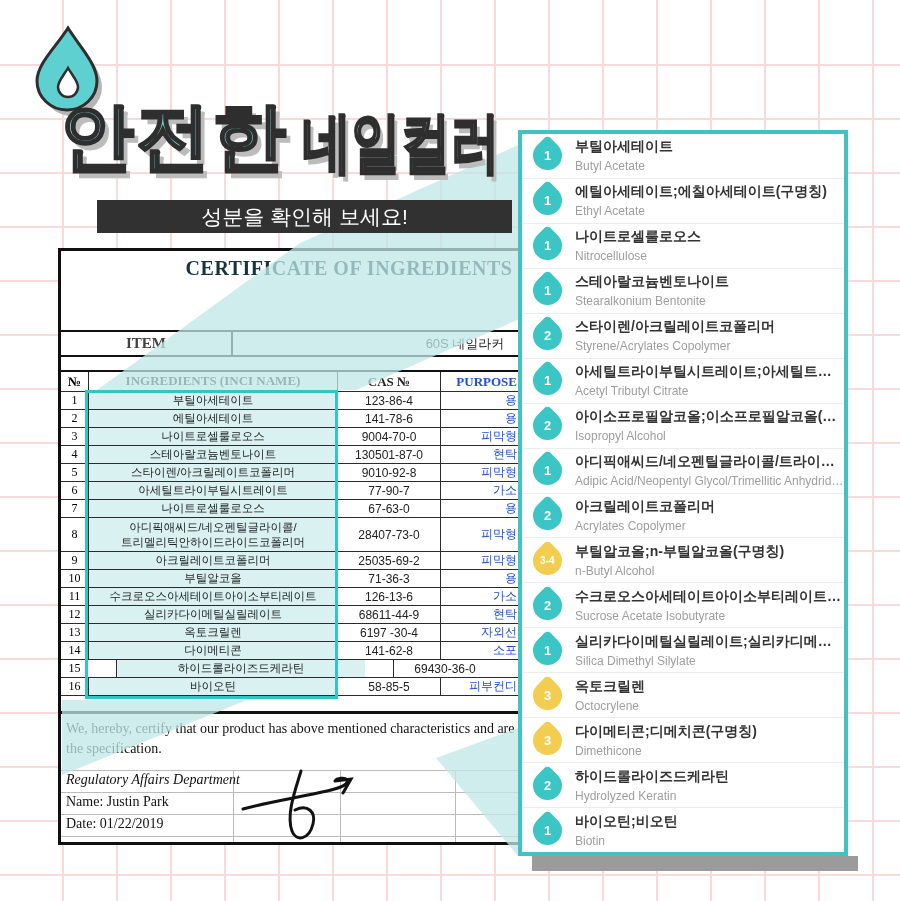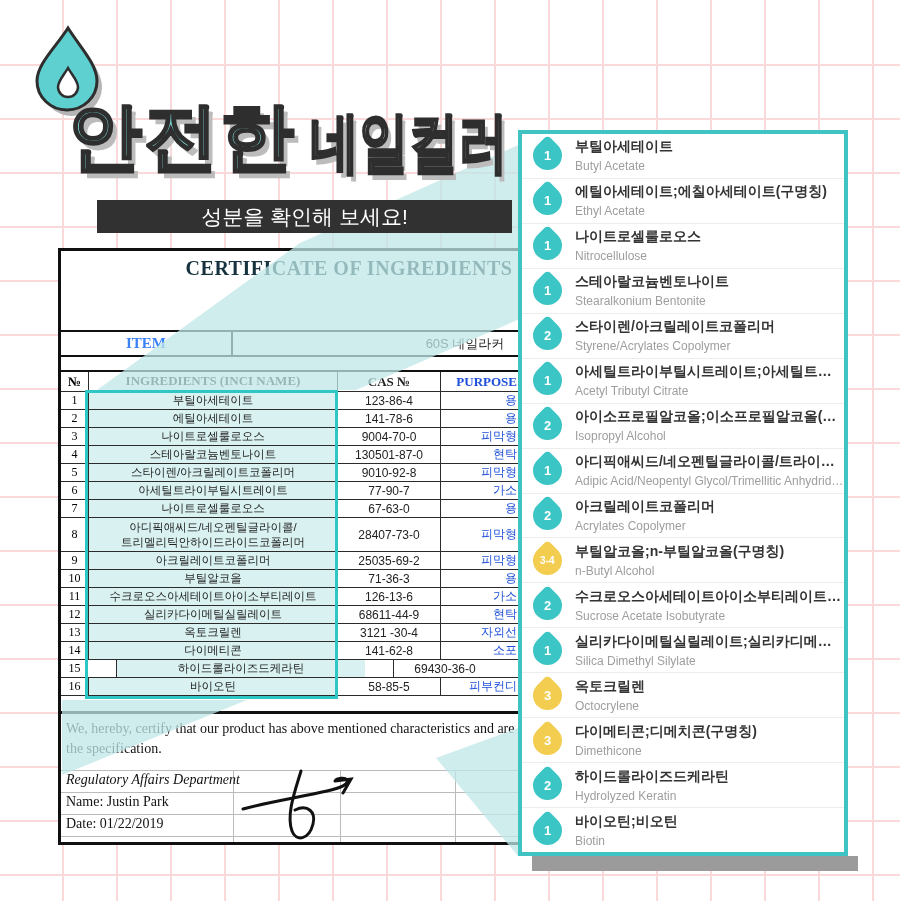--- a/index.html
+++ b/index.html
@@ -16,21 +16,21 @@
   
   .doc { position:absolute; left:58px; top:248px; width:642px; height:597px;
          background:#fff; border:3px solid #101010; z-index:2; overflow:hidden;
          font-family:"Liberation Serif","DejaVu Serif",serif; }
   .doc .abs { position:absolute; }
   .doc-heading { left:0; top:6px; width:100%; padding-right:60px; text-align:center;
          font-size:20px; font-weight:bold; letter-spacing:.5px; color:#16323f; }
   .item-row { left:0; top:79px; width:100%; height:27px; border-top:2px solid #111;
          border-bottom:2px solid #111; display:flex; }
   .item-label { width:172px; border-right:2px solid #111; display:flex; align-items:center;
-         justify-content:center; font-size:15px; font-weight:bold; color:#3b82f6; }
+         justify-content:center; font-size:15px; font-weight:bold; color:#404040; }
   .item-value { flex:1; display:flex; align-items:center; justify-content:center;
          font-family:"Liberation Sans",sans-serif; font-size:13px; color:#222; }
   .gap-line { left:0; top:119px; width:100%; height:2px; background:#111; }
 
   .tbl { left:0; top:121px; width:636px; }
   .t-row { display:flex; width:636px; border-bottom:1px solid #2b2b2b; }
   .t-row > div { border-left:1px solid #2b2b2b; display:flex; align-items:center;
          justify-content:center; }
   .t-row > div:first-child { border-left:none; }
   .c-no  { width:27px;  font-size:12px; }
@@ -51,21 +51,21 @@
   .foot-t1 { left:5px; top:470px; font-size:14px; color:#111; }
   .foot-t2 { left:5px; top:490px; font-size:14px; color:#111; }
   .sub-h { height:1px; background:#bbb; width:100%; }
   .sub-v { width:1px; background:#bbb; }
   .sub-txt { font-size:14px; color:#111; left:5px; }
 
   
   #ribbon { position:absolute; inset:0; z-index:4; pointer-events:none; }
 
   
-  .titlebox { position:absolute; left:68px; top:88px; z-index:6; display:flex;
+  .titlebox { position:absolute; left:60px; top:88px; z-index:6; display:flex;
               align-items:flex-end; white-space:nowrap; }
   .t-safe { font-size:74px; font-weight:bold; letter-spacing:2px; color:#79d5d5;
             -webkit-text-stroke:2.5px #2e2e2e; text-shadow:5px 6px 0 #bcbcbc; }
   .t-nail { font-size:66px; font-weight:bold; color:#ffffff; margin-left:14px;
             -webkit-text-stroke:2.5px #2e2e2e; text-shadow:5px 6px 0 #bcbcbc;
             transform:scaleX(.74); transform-origin:left bottom; letter-spacing:1px; }
   .blackbar { position:absolute; left:97px; top:200px; width:415px; height:33px;
             background:#313131; z-index:6; display:flex; align-items:center;
             justify-content:center; color:#fff; font-size:21px; }
   .dropicon { position:absolute; left:28px; top:22px; z-index:6; }
@@ -226,21 +226,21 @@
           </div>
           <div class="c-cas">68611-44-9</div>
           <div class="c-pp">현탁</div>
           <div class="c-xx"></div>
         </div>
         <div class="t-row" style="height: 18px;">
           <div class="c-no">13</div>
           <div class="c-nm">
             <div>옥토크릴렌</div>
           </div>
-          <div class="c-cas">3121 -30-4</div>
+          <div class="c-cas">6197 -30-4</div>
           <div class="c-pp">자외선</div>
           <div class="c-xx"></div>
         </div>
         <div class="t-row" style="height: 18px;">
           <div class="c-no">14</div>
           <div class="c-nm">
             <div>다이메티콘</div>
           </div>
           <div class="c-cas">141-62-8</div>
           <div class="c-pp">소포</div>

